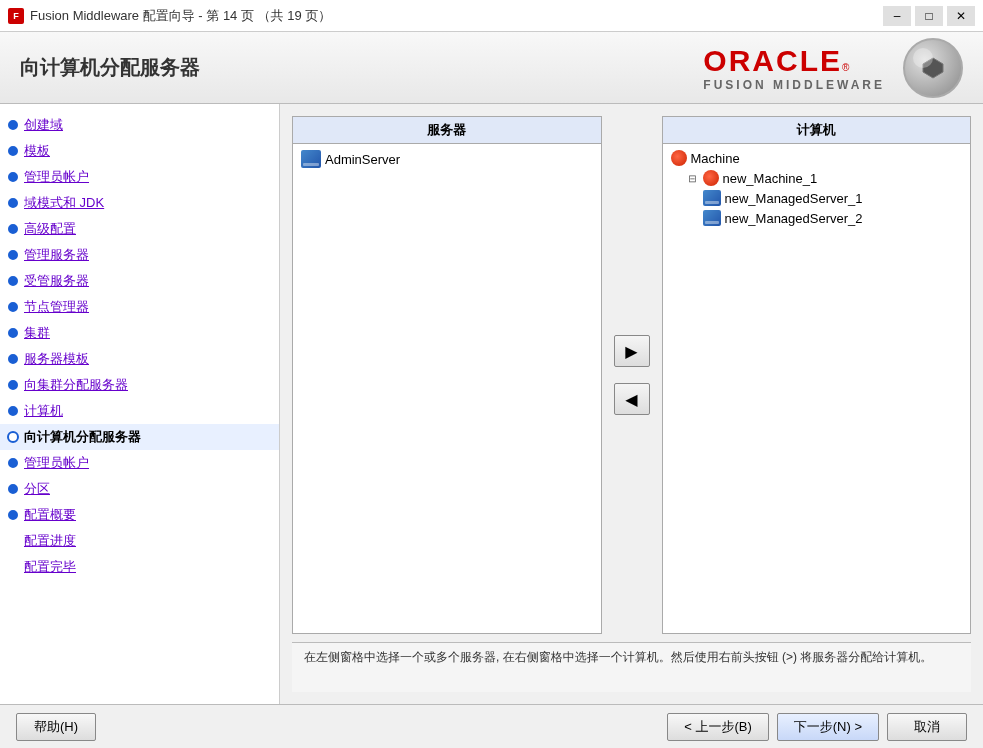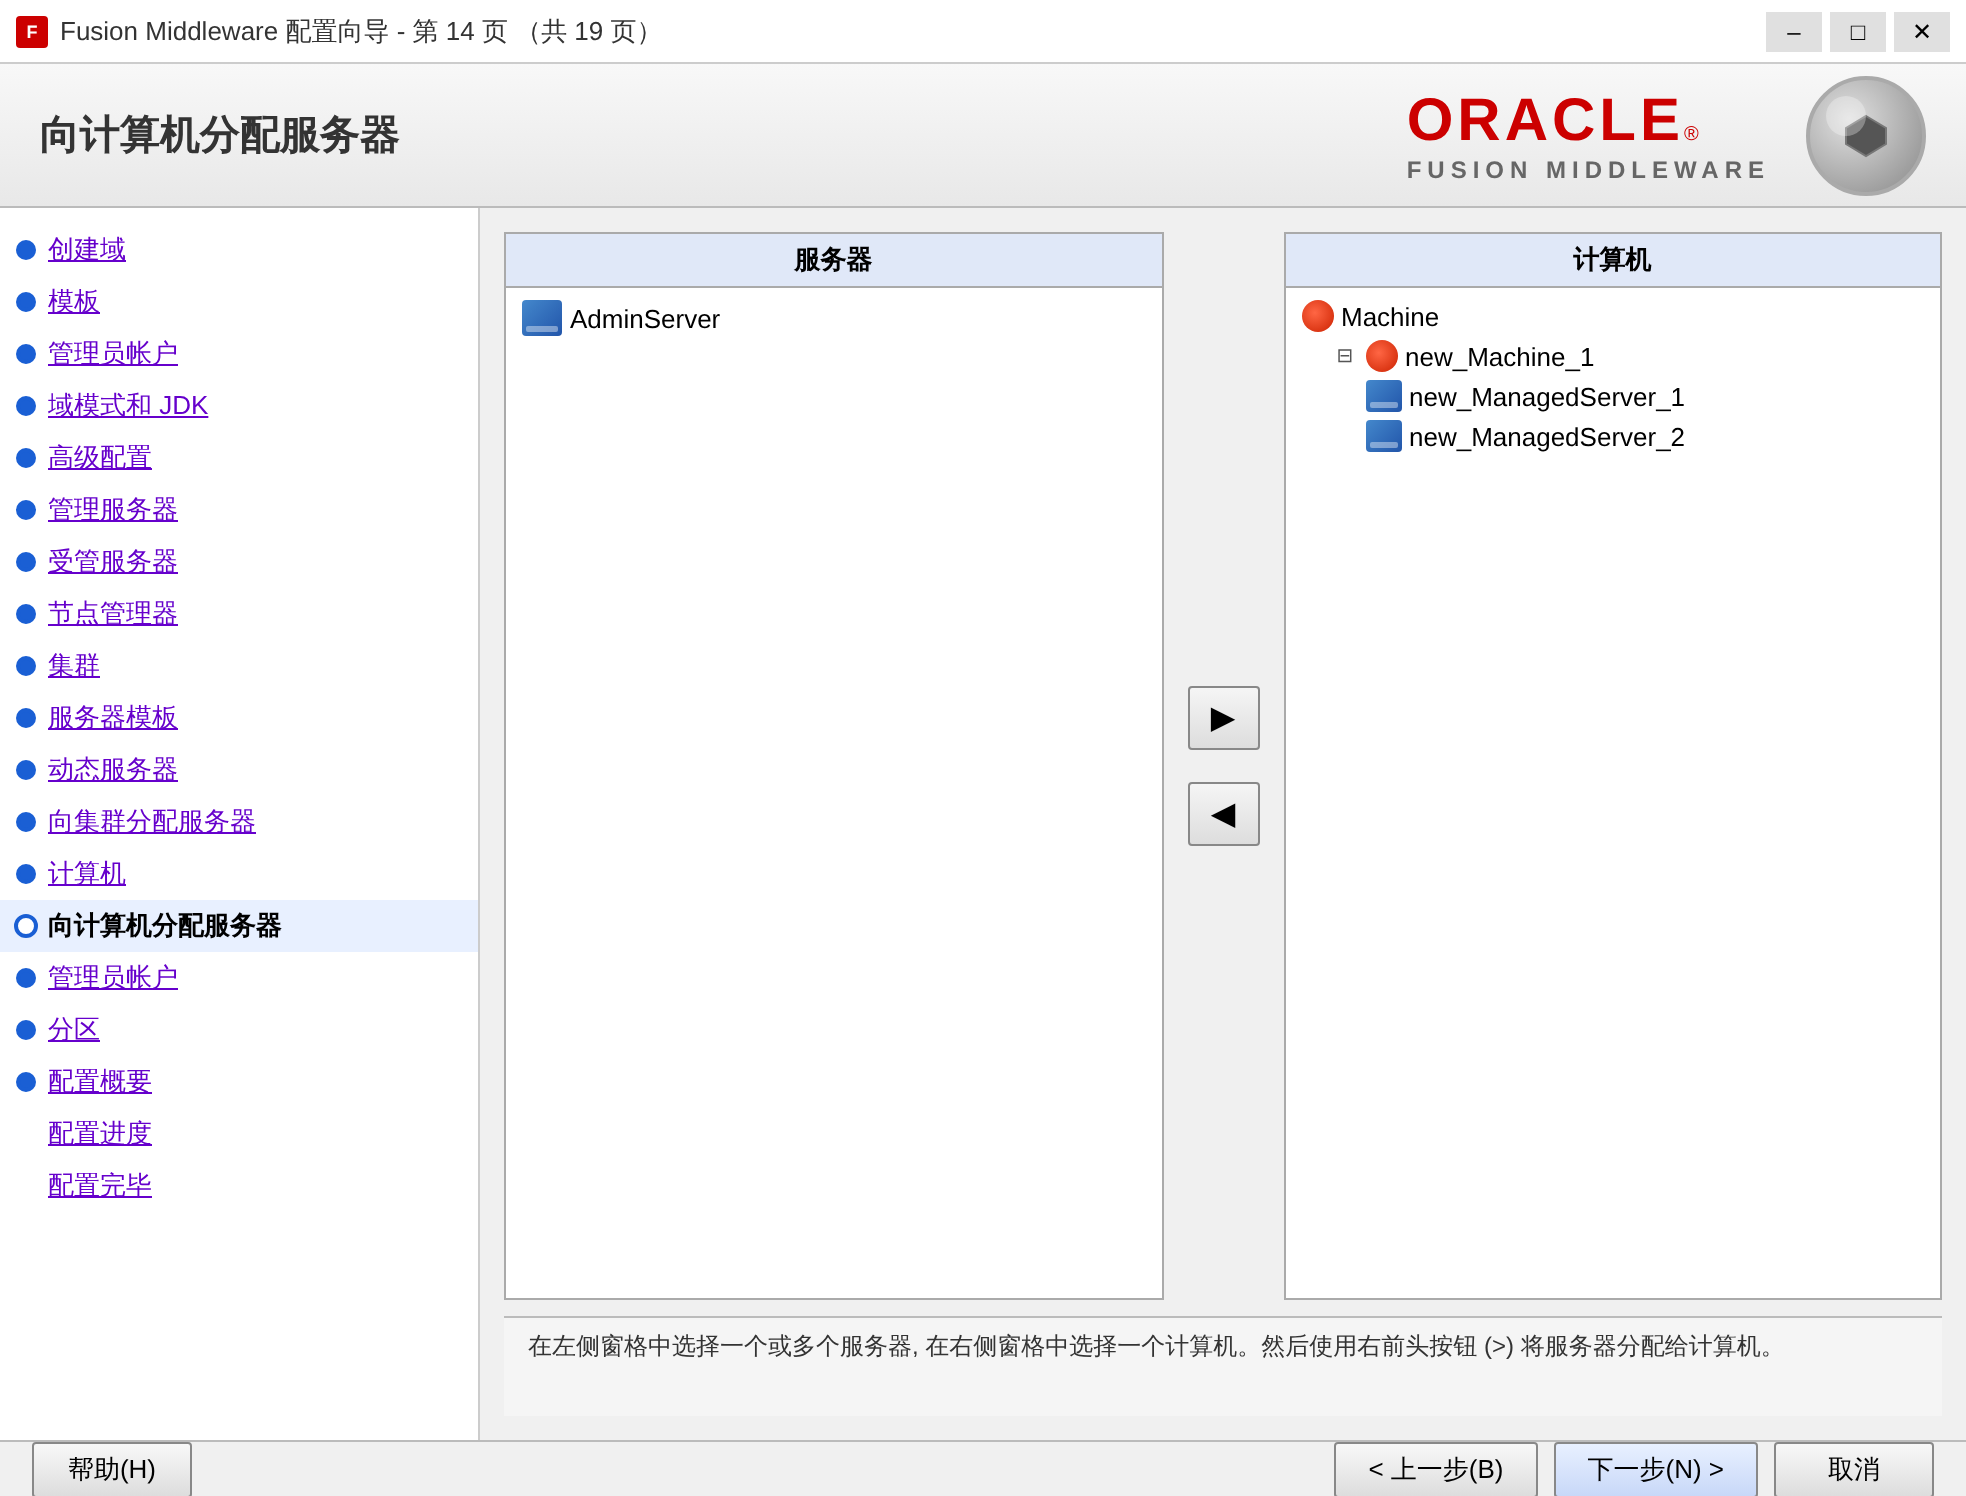--- a/index.html
+++ b/index.html
@@ -128,21 +128,21 @@
 
     
     .content-area {
       display: flex;
       flex: 1;
       overflow: hidden;
     }
 
     
     .sidebar {
-      width: 240px;
+      width: 280px;
       background: #fff;
       border-right: 1px solid #ccc;
       overflow-y: auto;
       padding: 8px 0;
     }
     .sidebar-item {
       padding: 4px 10px 4px 24px;
       cursor: pointer;
       display: flex;
       align-items: center;
@@ -282,21 +282,21 @@
       color: #333;
       min-height: 50px;
       display: flex;
       align-items: flex-start;
     }
 
     
     .bottom-bar {
       background: #f0f0f0;
       border-top: 1px solid #bbb;
-      height: 28px;
+      height: 44px;
       display: flex;
       align-items: center;
       justify-content: space-between;
       padding: 0 16px;
     }
     .bottom-left { display: flex; gap: 8px; }
     .bottom-right { display: flex; gap: 8px; }
     .bottom-btn {
       padding: 4px 16px;
       border: 1px solid #888;
@@ -387,24 +387,20 @@
           <span class="dot"></span>
           <a href="#">节点管理器</a>
         </div>
         <div class="sidebar-item">
           <span class="dot"></span>
           <a href="#">集群</a>
         </div>
         <div class="sidebar-item">
           <span class="dot"></span>
           <a href="#">服务器模板</a>
-        </div>
-        <div class="sidebar-item">
-          <span class="dot"></span>
-          <a href="#">动态服务器</a>
         </div>
         <div class="sidebar-item">
           <span class="dot"></span>
           <a href="#">向集群分配服务器</a>
         </div>
         <div class="sidebar-item">
           <span class="dot"></span>
           <a href="#">计算机</a>
         </div>
         <div class="sidebar-item active-indicator">

